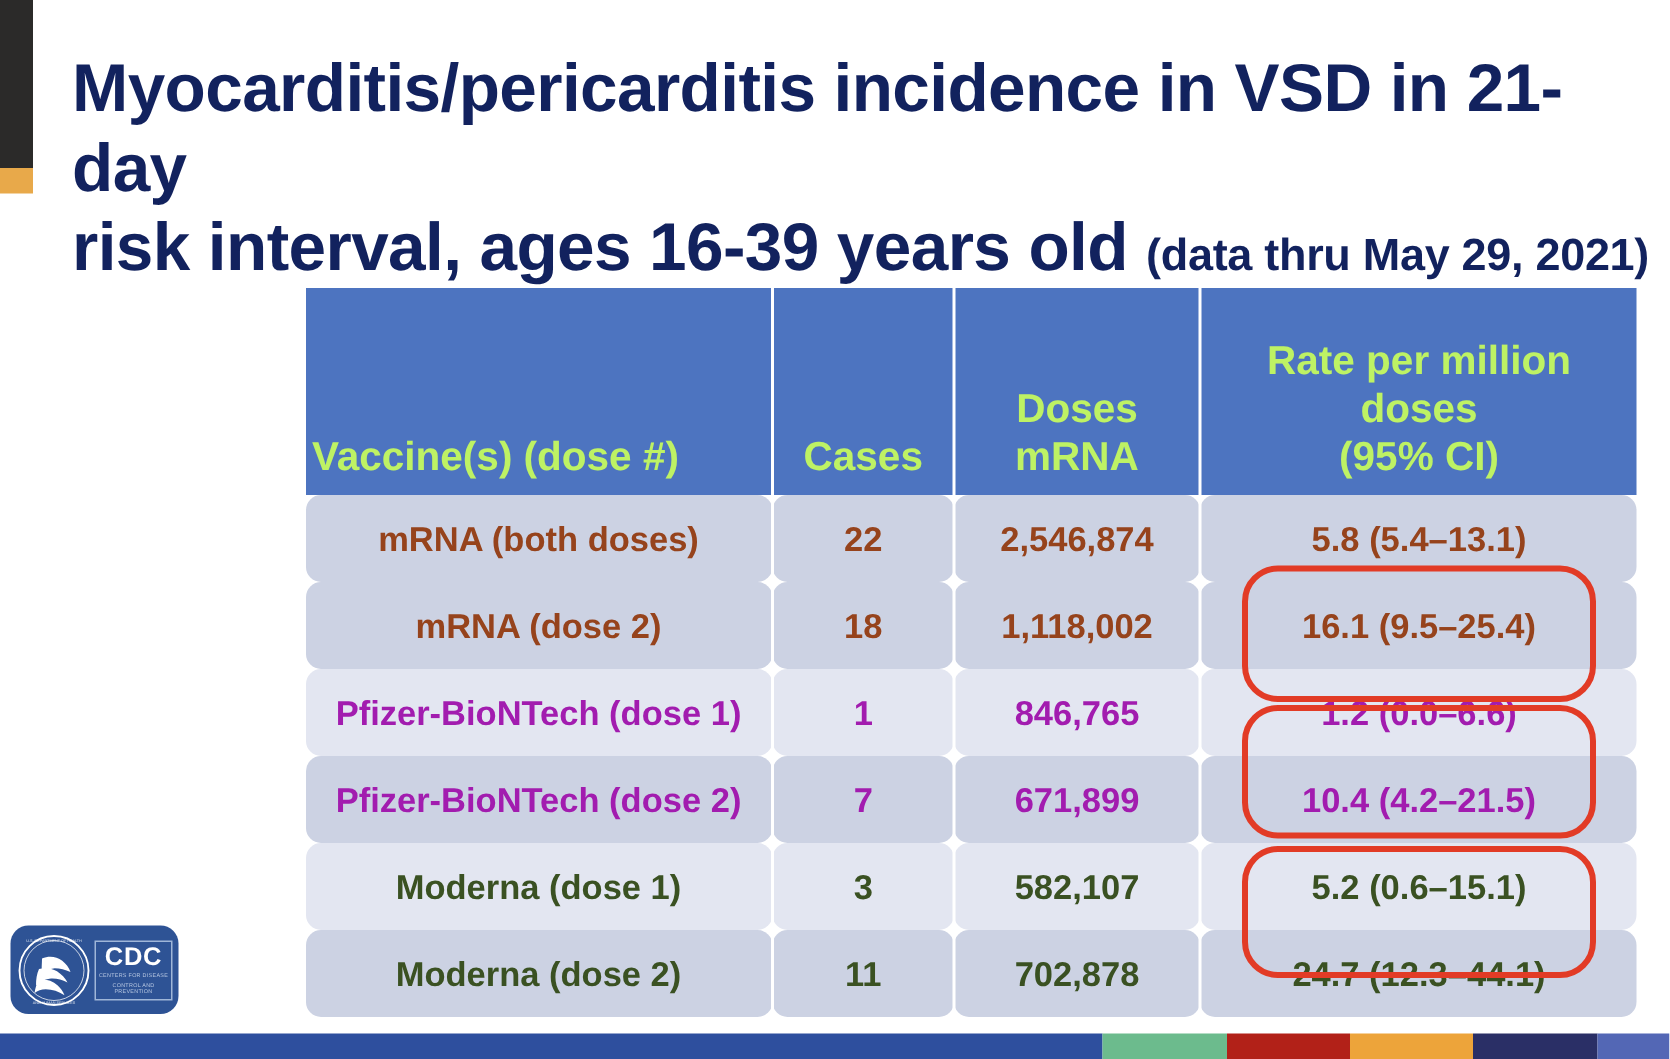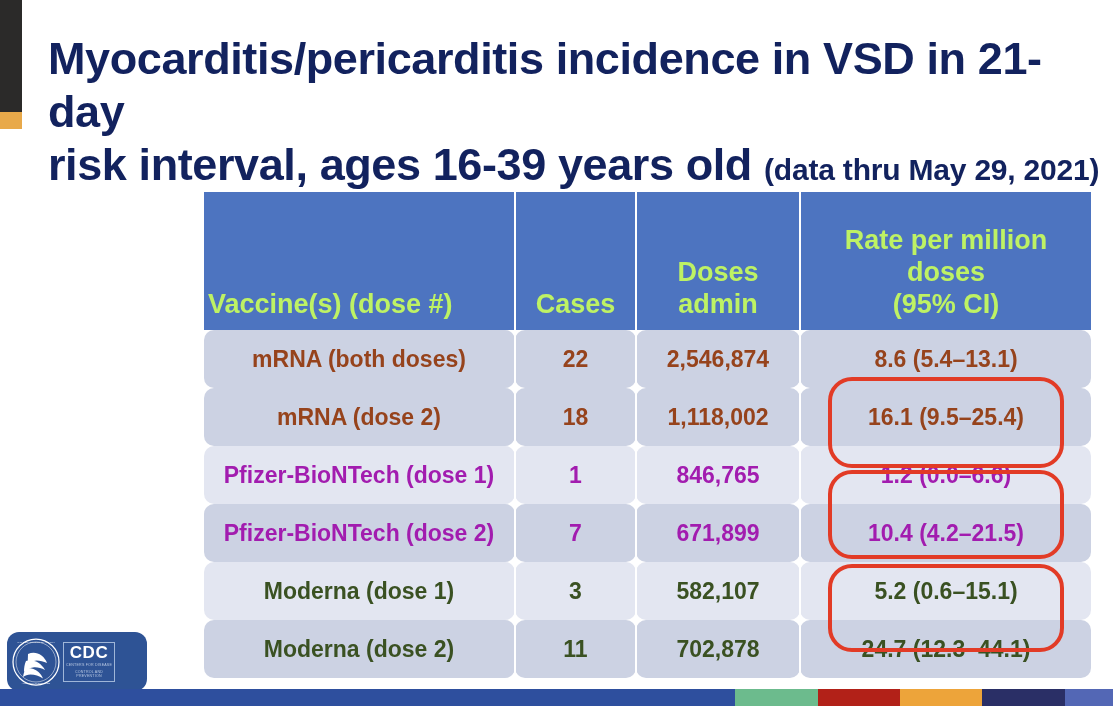--- a/index.html
+++ b/index.html
@@ -84,22 +84,22 @@
     border:4px solid #e23b26;
     border-radius:24px;
     box-sizing:border-box;
     pointer-events:none;
   }
   #hl-mrna{left:828px;top:377px;width:236px;height:91px;}
   #hl-pfizer{left:828px;top:470px;width:236px;height:89px;}
   #hl-moderna{left:828px;top:564px;width:236px;height:88px;}
   
   #cdc-logo{
-    position:absolute;left:7px;top:632px;
-    width:140px;height:59px;
+    position:absolute;left:7px;top:617px;
+    width:112px;height:59px;
     background:#2e5395;
     border-radius:12px;
     display:flex;align-items:center;
   }
   #hhs-seal{
     width:50px;height:50px;margin-left:4px;
     flex:0 0 auto;
   }
   #cdc-mark{
     width:50px;height:38px;margin-left:2px;
@@ -144,35 +144,35 @@
   <thead>
     <tr>
       <th>
         <span>Vaccine(s) (dose #)</span>
       </th>
       <th>
         <span>Cases</span>
       </th>
       <th>
         <span>Doses</span><br>
-        <span>admin</span>
+        <span>mRNA</span>
       </th>
       <th>
         <span>Rate per million</span><br>
         <span>doses</span><br>
         <span>(95% CI)</span>
       </th>
     </tr>
   </thead>
   <tbody>
     <tr class="band-a">
       <td class="label-cell c-brown">mRNA (both doses)</td>
       <td class="c-brown">22</td>
       <td class="c-brown">2,546,874</td>
-      <td class="c-brown">8.6 (5.4–13.1)</td>
+      <td class="c-brown">5.8 (5.4–13.1)</td>
     </tr>
     <tr class="band-a">
       <td class="label-cell c-brown indent1">mRNA (dose 2)</td>
       <td class="c-brown">18</td>
       <td class="c-brown">1,118,002</td>
       <td class="c-brown">16.1 (9.5–25.4)</td>
     </tr>
     <tr class="band-b">
       <td class="label-cell c-blue">Pfizer-BioNTech (dose 1)</td>
       <td class="c-blue">1</td>

